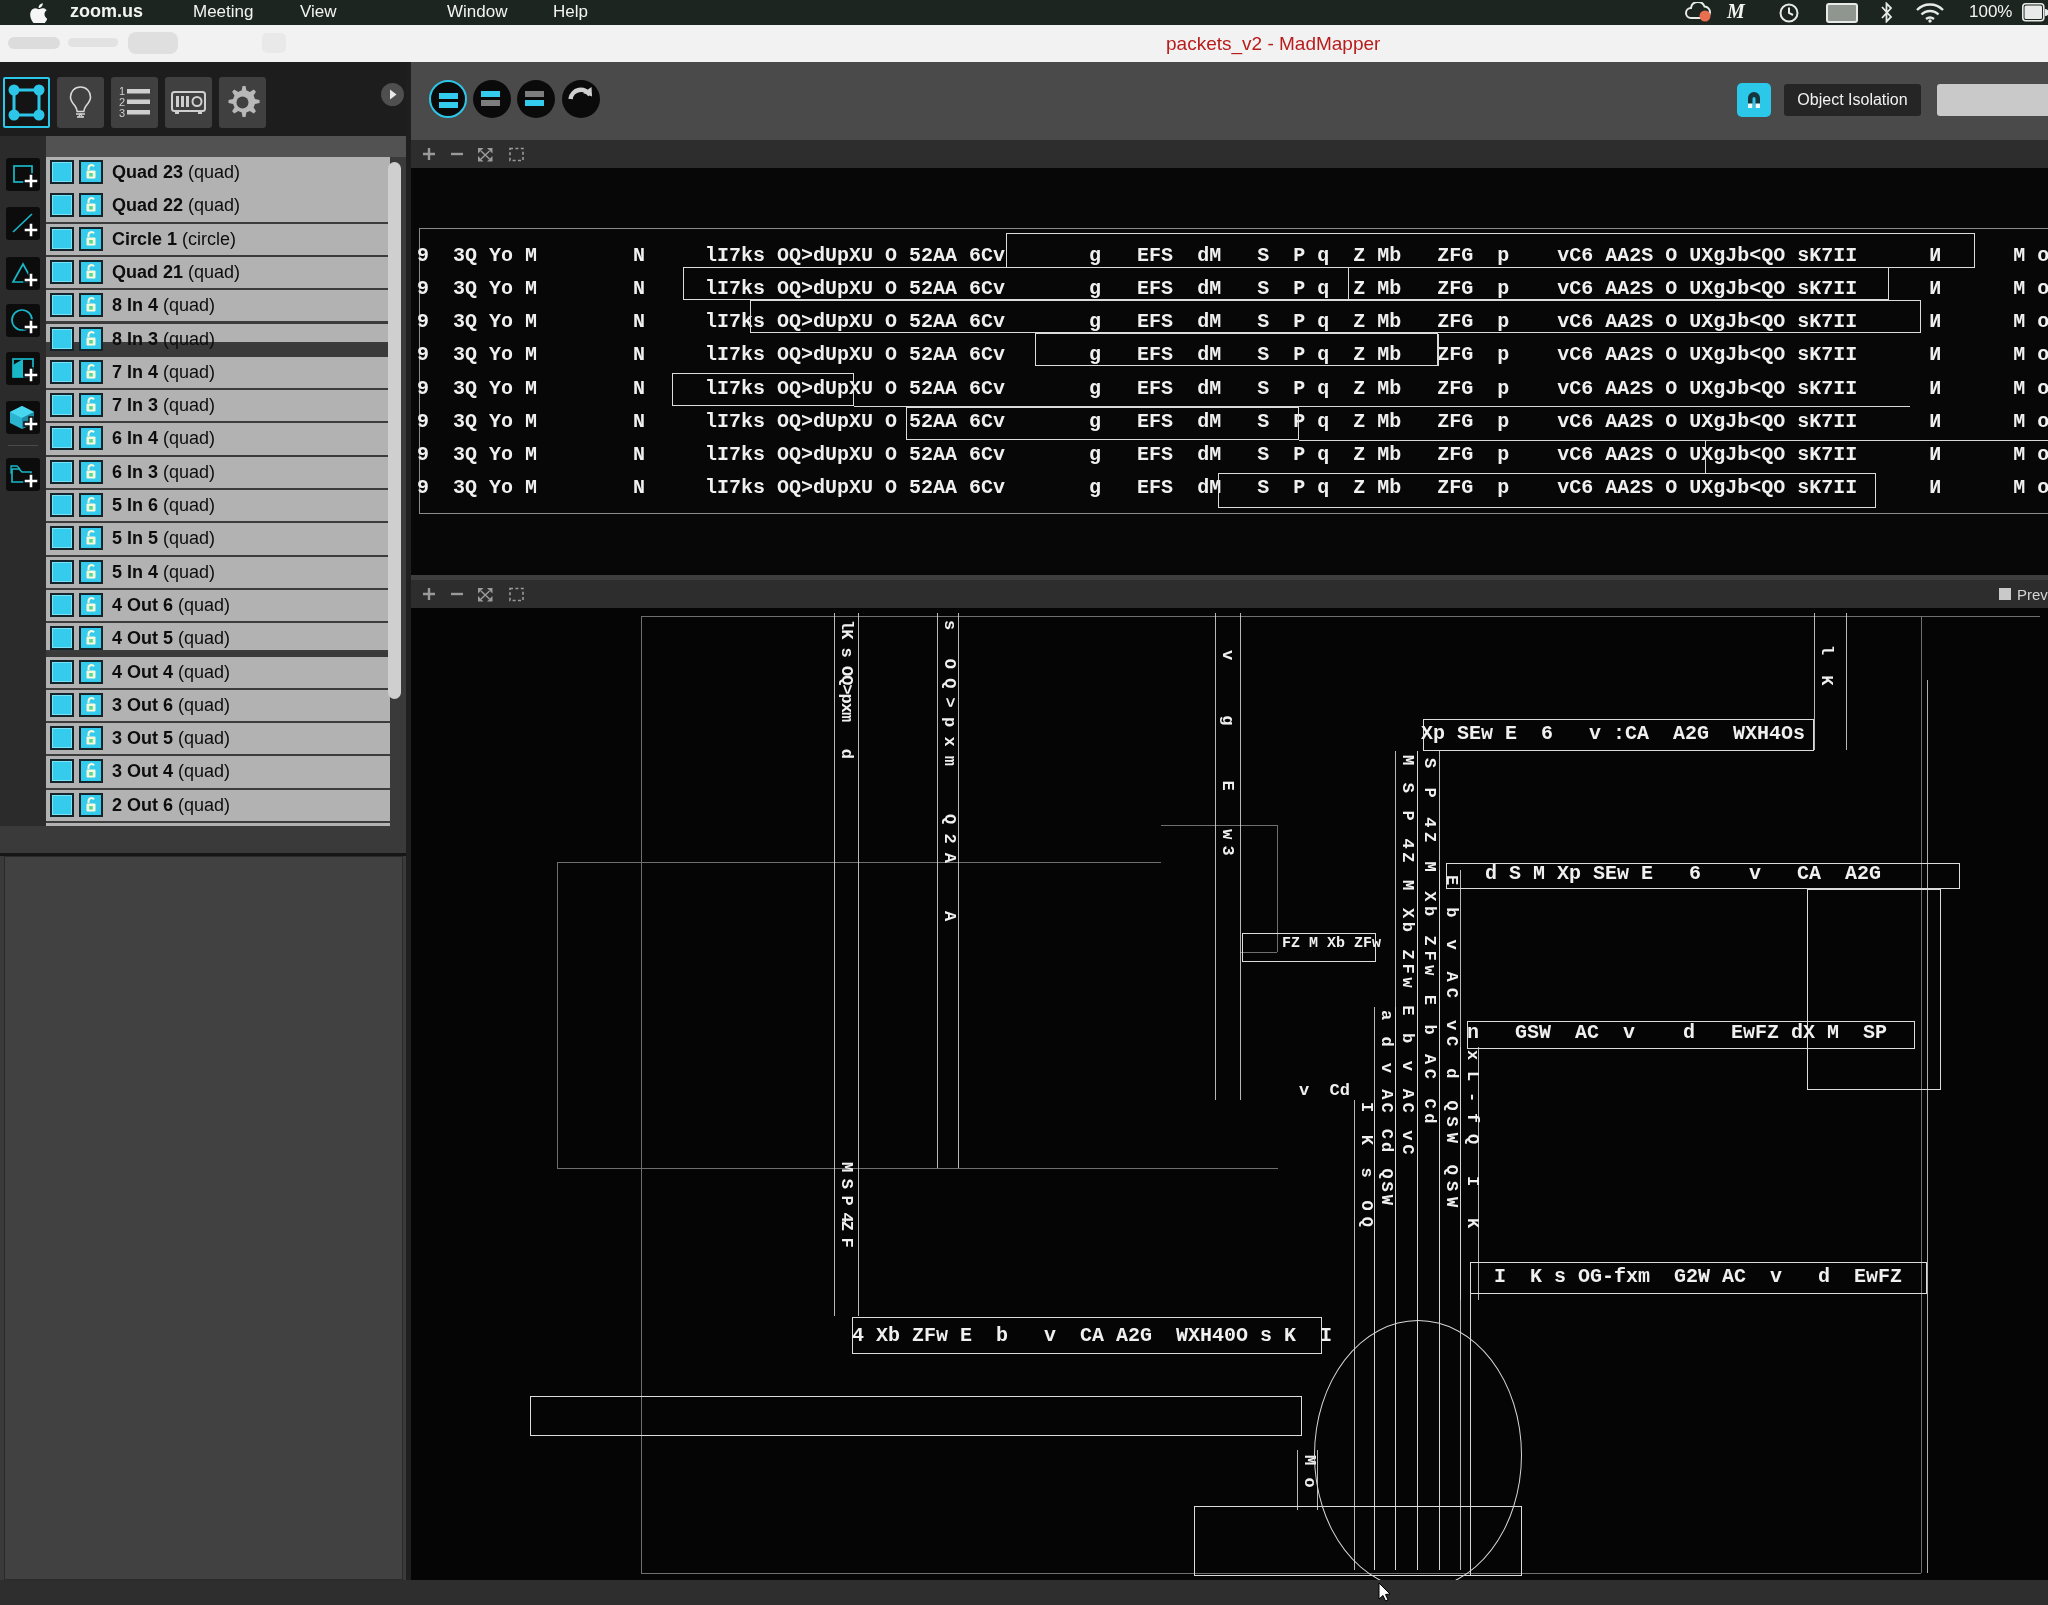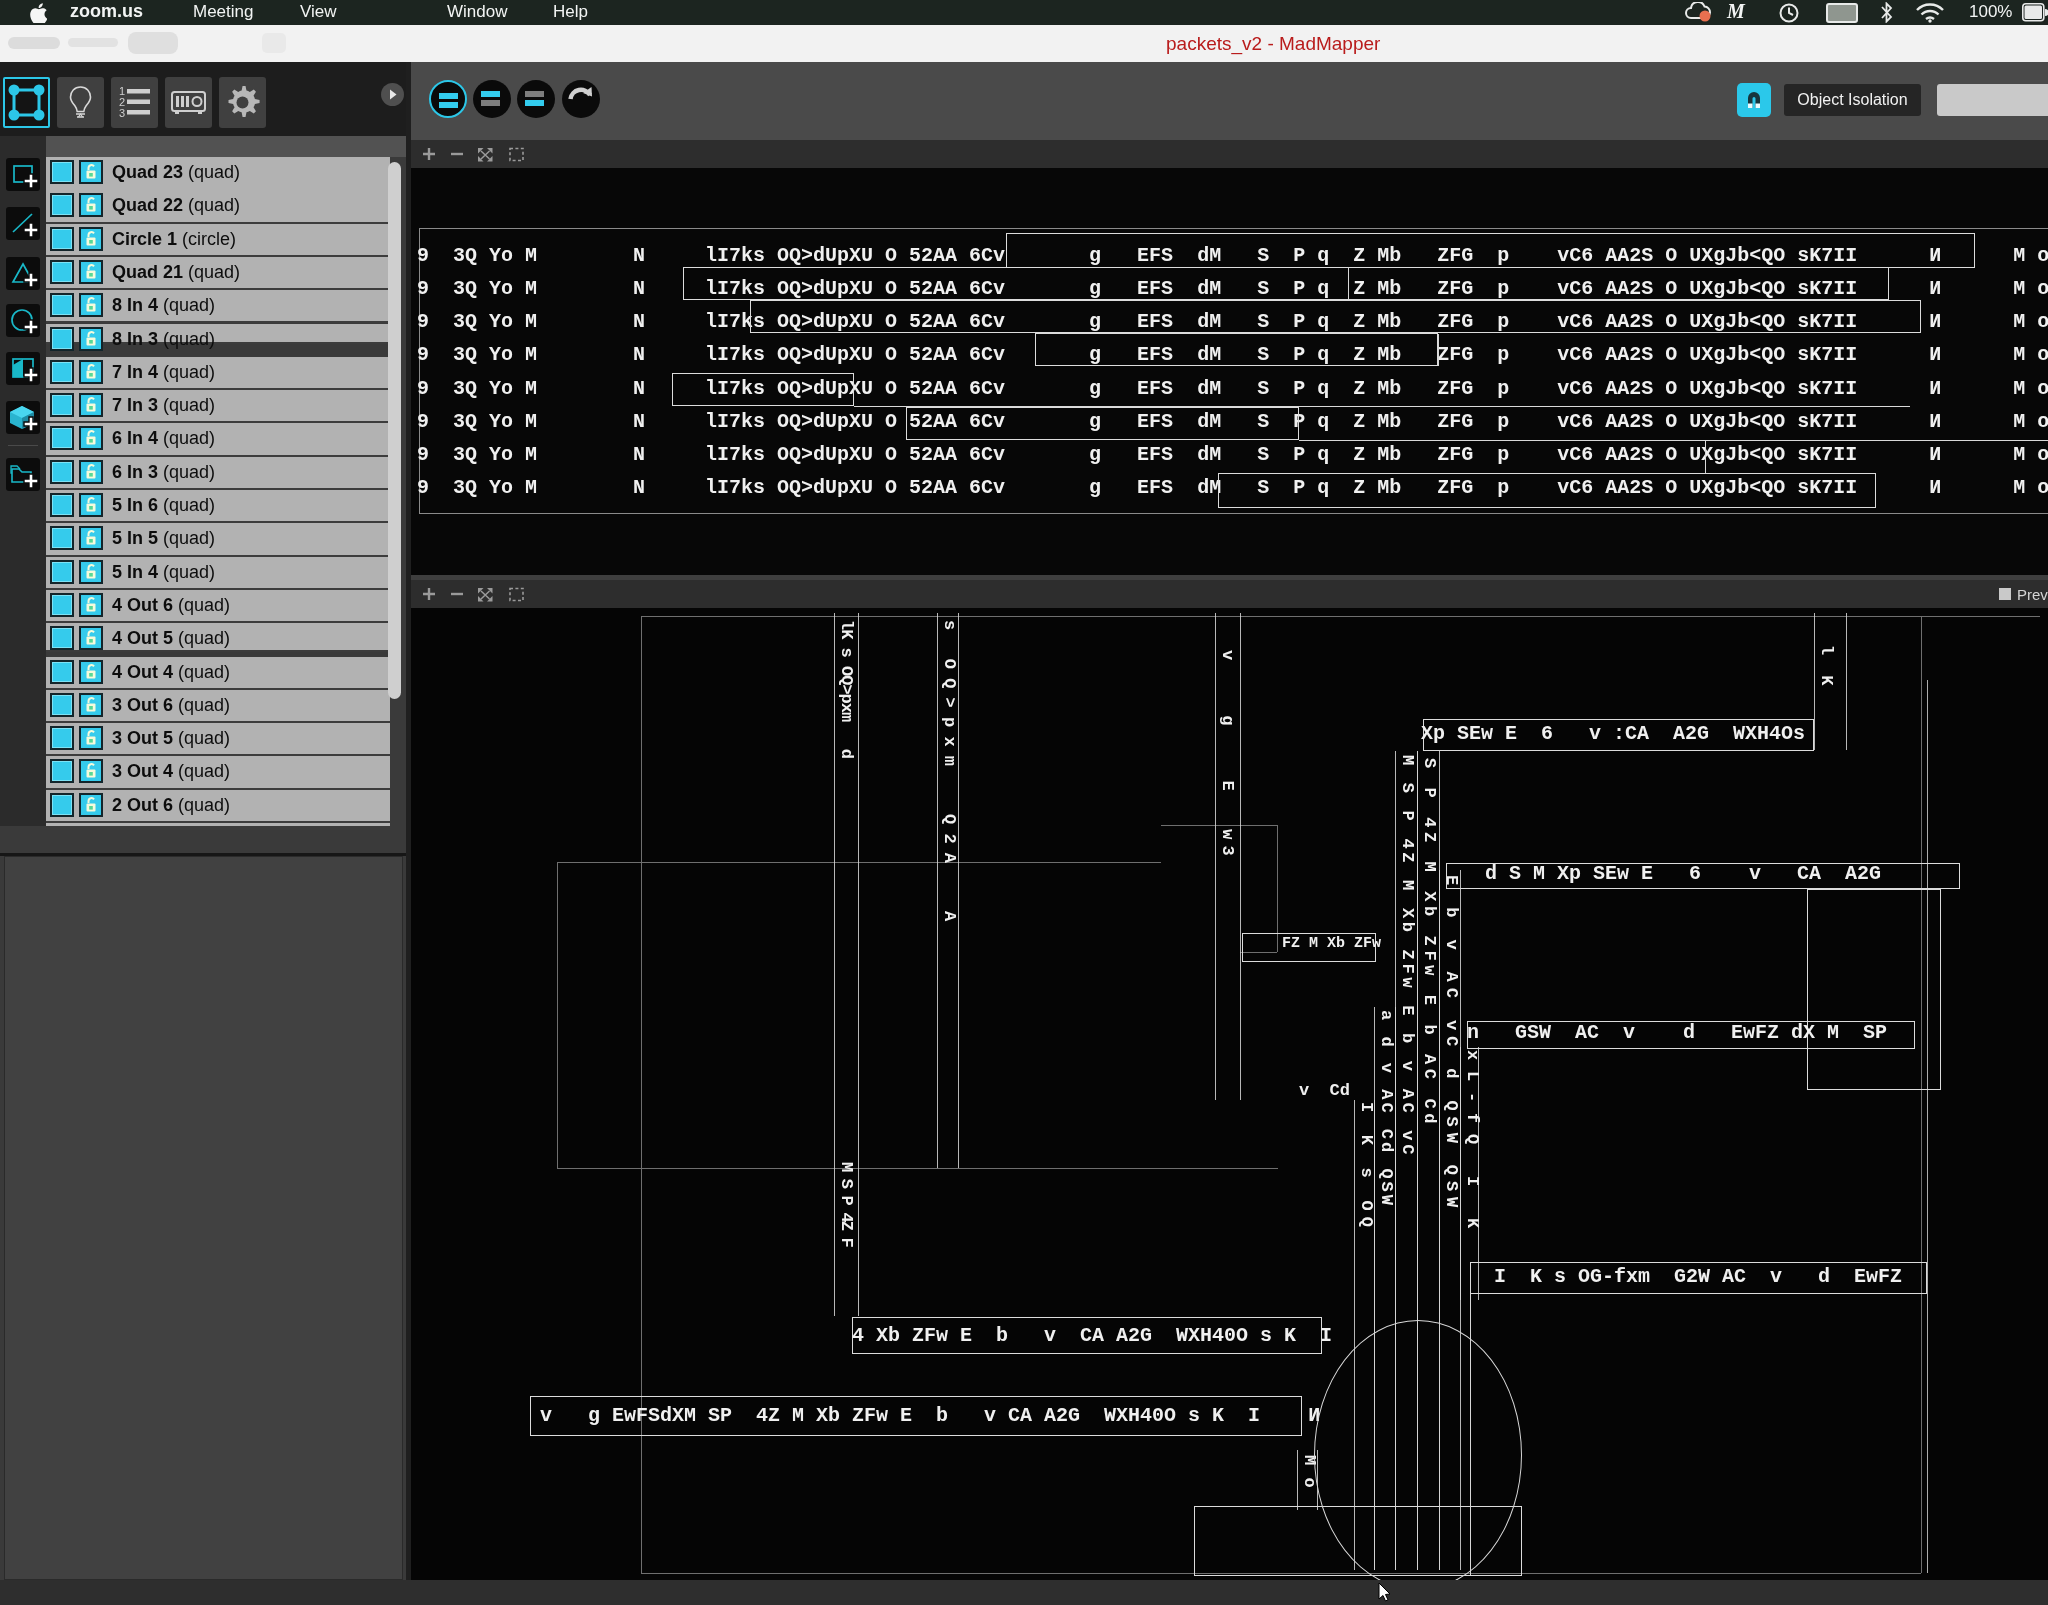--- a/index.html
+++ b/index.html
@@ -472,21 +472,20 @@
 <div class="wbox" style="left:119px;top:788px;width:772px;height:40px;"></div>
 <div class="wbox" style="left:1059px;top:654px;width:457px;height:32px;"></div>
 <div class="wbox" style="left:783px;top:898px;width:328px;height:70px;"></div>
 <div class="wline" style="left:1516px;top:72px;width:1px;height:893px;opacity:.8;"></div>
 <div class="wline" style="left:1059px;top:686px;width:1px;height:282px;"></div>
 <div class="mono abs" style="left:1010px;top:114px;font-size:20px;font-weight:bold;">Xp SEw E  6   v :CA  A2G  WXH4Os</div>
 <div class="mono abs" style="left:1074px;top:254px;font-size:20px;font-weight:bold;">d S M Xp SEw E   6    v   CA  A2G</div>
 <div class="mono abs" style="left:1056px;top:413px;font-size:20px;font-weight:bold;">n   GSW  AC  v    d   EwFZ dX M  SP</div>
 <div class="mono abs" style="left:871px;top:327px;font-size:15px;font-weight:bold;">FZ M Xb ZFw</div>
 <div class="mono abs" style="left:441px;top:716px;font-size:20px;font-weight:bold;">4 Xb ZFw E  b   v  CA A2G  WXH40O s K  I</div>
-<div class="mono abs" style="left:129px;top:796px;font-size:20px;font-weight:bold;">v   g EwFSdXM SP  4Z M Xb ZFw E  b   v CA A2G  WXH40O s K  I    И</div>
 <div class="mono abs" style="left:1083px;top:657px;font-size:20px;font-weight:bold;">I  K s OG-fxm  G2W AC  v   d  EwFZ</div>
 <div class="mono abs" style="left:888px;top:473px;font-size:17px;font-weight:bold;">v  Cd</div>
 <div class="abs" style="left:903px;top:712px;width:208px;height:270px;border:1px solid #d8d8d8;border-radius:50%;"></div>
 </div>
   </div>
 <div class="abs" style="left:0;top:1580px;width:2048px;height:25px;background:#2e2e2e;">
 <svg class="abs" style="left:1376px;top:2px;" width="16" height="22" viewBox="0 0 16 22">
       <path d="M3 1 L3 17 L7 13.5 L9.5 19 L12 17.8 L9.5 12.5 L14 12 Z" fill="#fff" stroke="#000" stroke-width="1"></path>
     </svg>
 </div>

